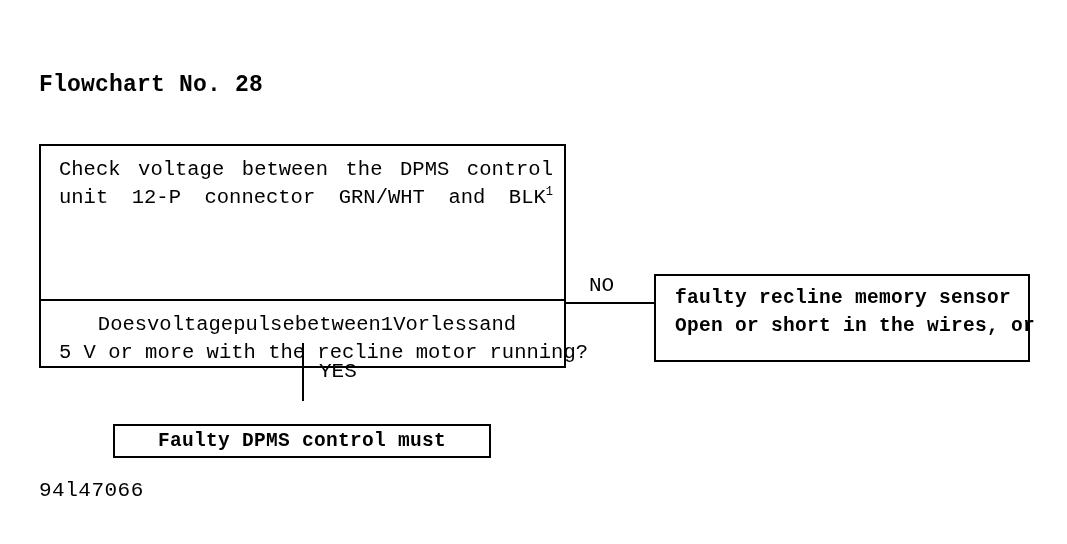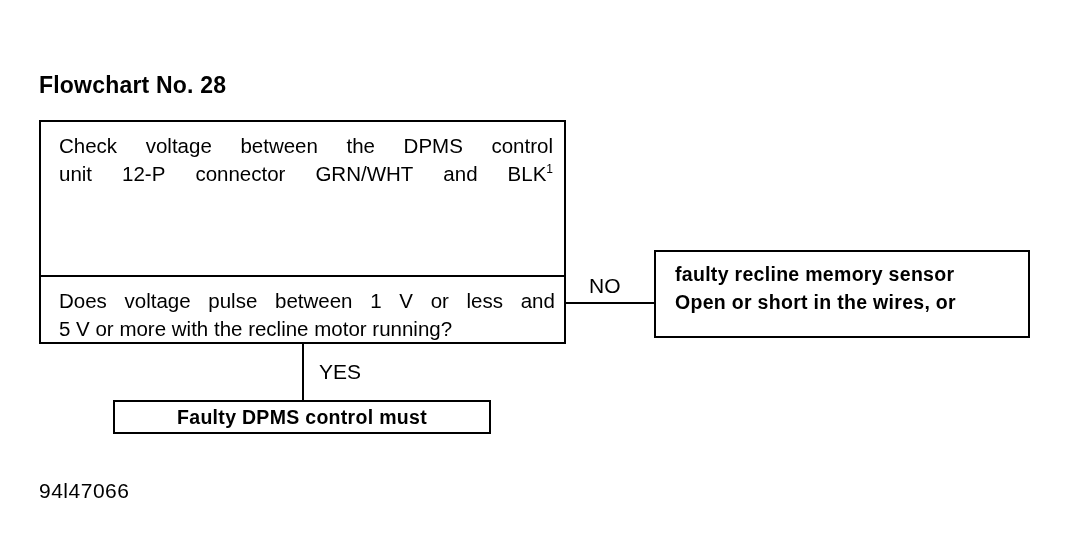--- a/index.html
+++ b/index.html
@@ -6,41 +6,42 @@
     margin: 0;
     padding: 0;
     background: #ffffff;
   }
   #canvas {
     position: relative;
     width: 1067px;
     height: 544px;
     background: #ffffff;
     overflow: hidden;
-    font-family: Liberation Sans, sans-serif;
+    font-family: Liberation Mono, monospace;
     color: #000000;
   }
 
   
   .chart-title {
     position: absolute;
     left: 39px;
     top: 72px;
     font-size: 23px;
     font-weight: bold;
     letter-spacing: 0.2px;
     white-space: nowrap;
   }
 
   
   .box {
     position: absolute;
     border: 2px solid #000000;
     box-sizing: border-box;
     background: #ffffff;
+    margin-top: 24px;
   }
 
   
   #step-box {
     left: 39px;
     top: 120px;
     width: 527px;
     height: 224px;
   }
   .step-upper {
@@ -79,21 +80,21 @@
     line-height: 0;
   }
 
   .q-line {
     font-size: 20.5px;
     line-height: 28px;
     white-space: nowrap;
   }
   .q-line.justify {
     display: flex;
-    justify-content: space-between;
+    justify-content: center;
     width: 496px;
   }
 
   
   #no-result-box {
     left: 654px;
     top: 250px;
     width: 376px;
     height: 88px;
     padding: 8px 0 0 19px;

